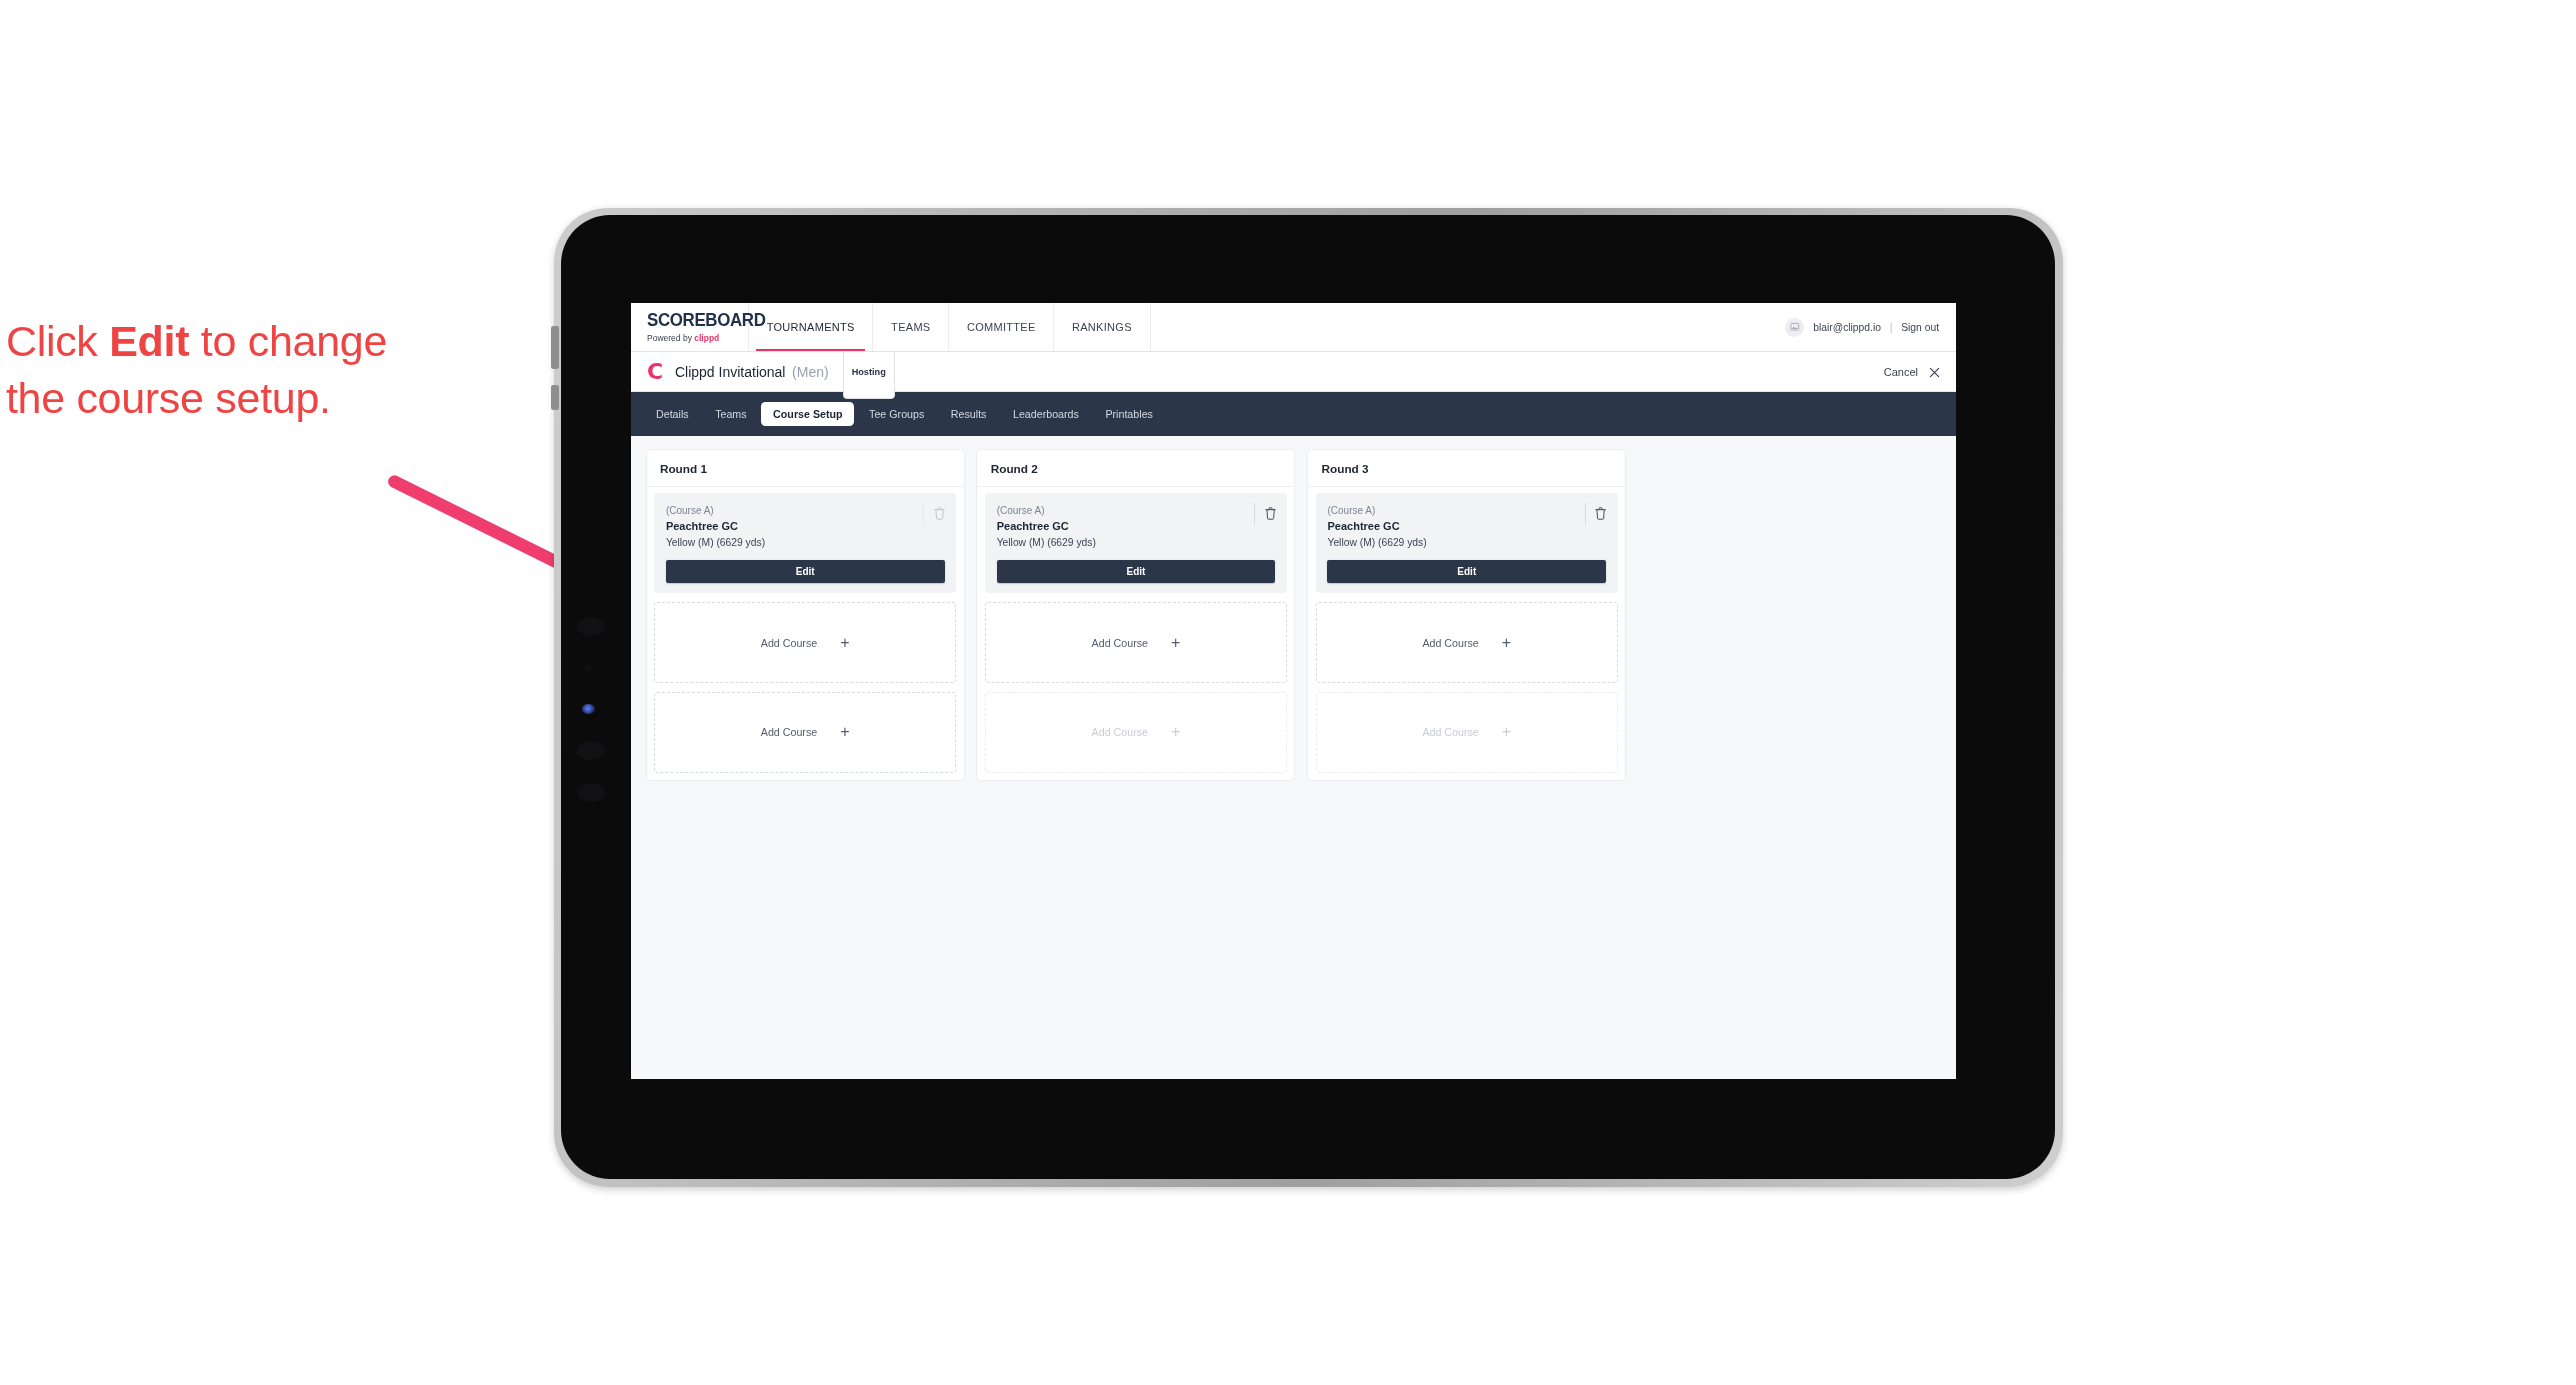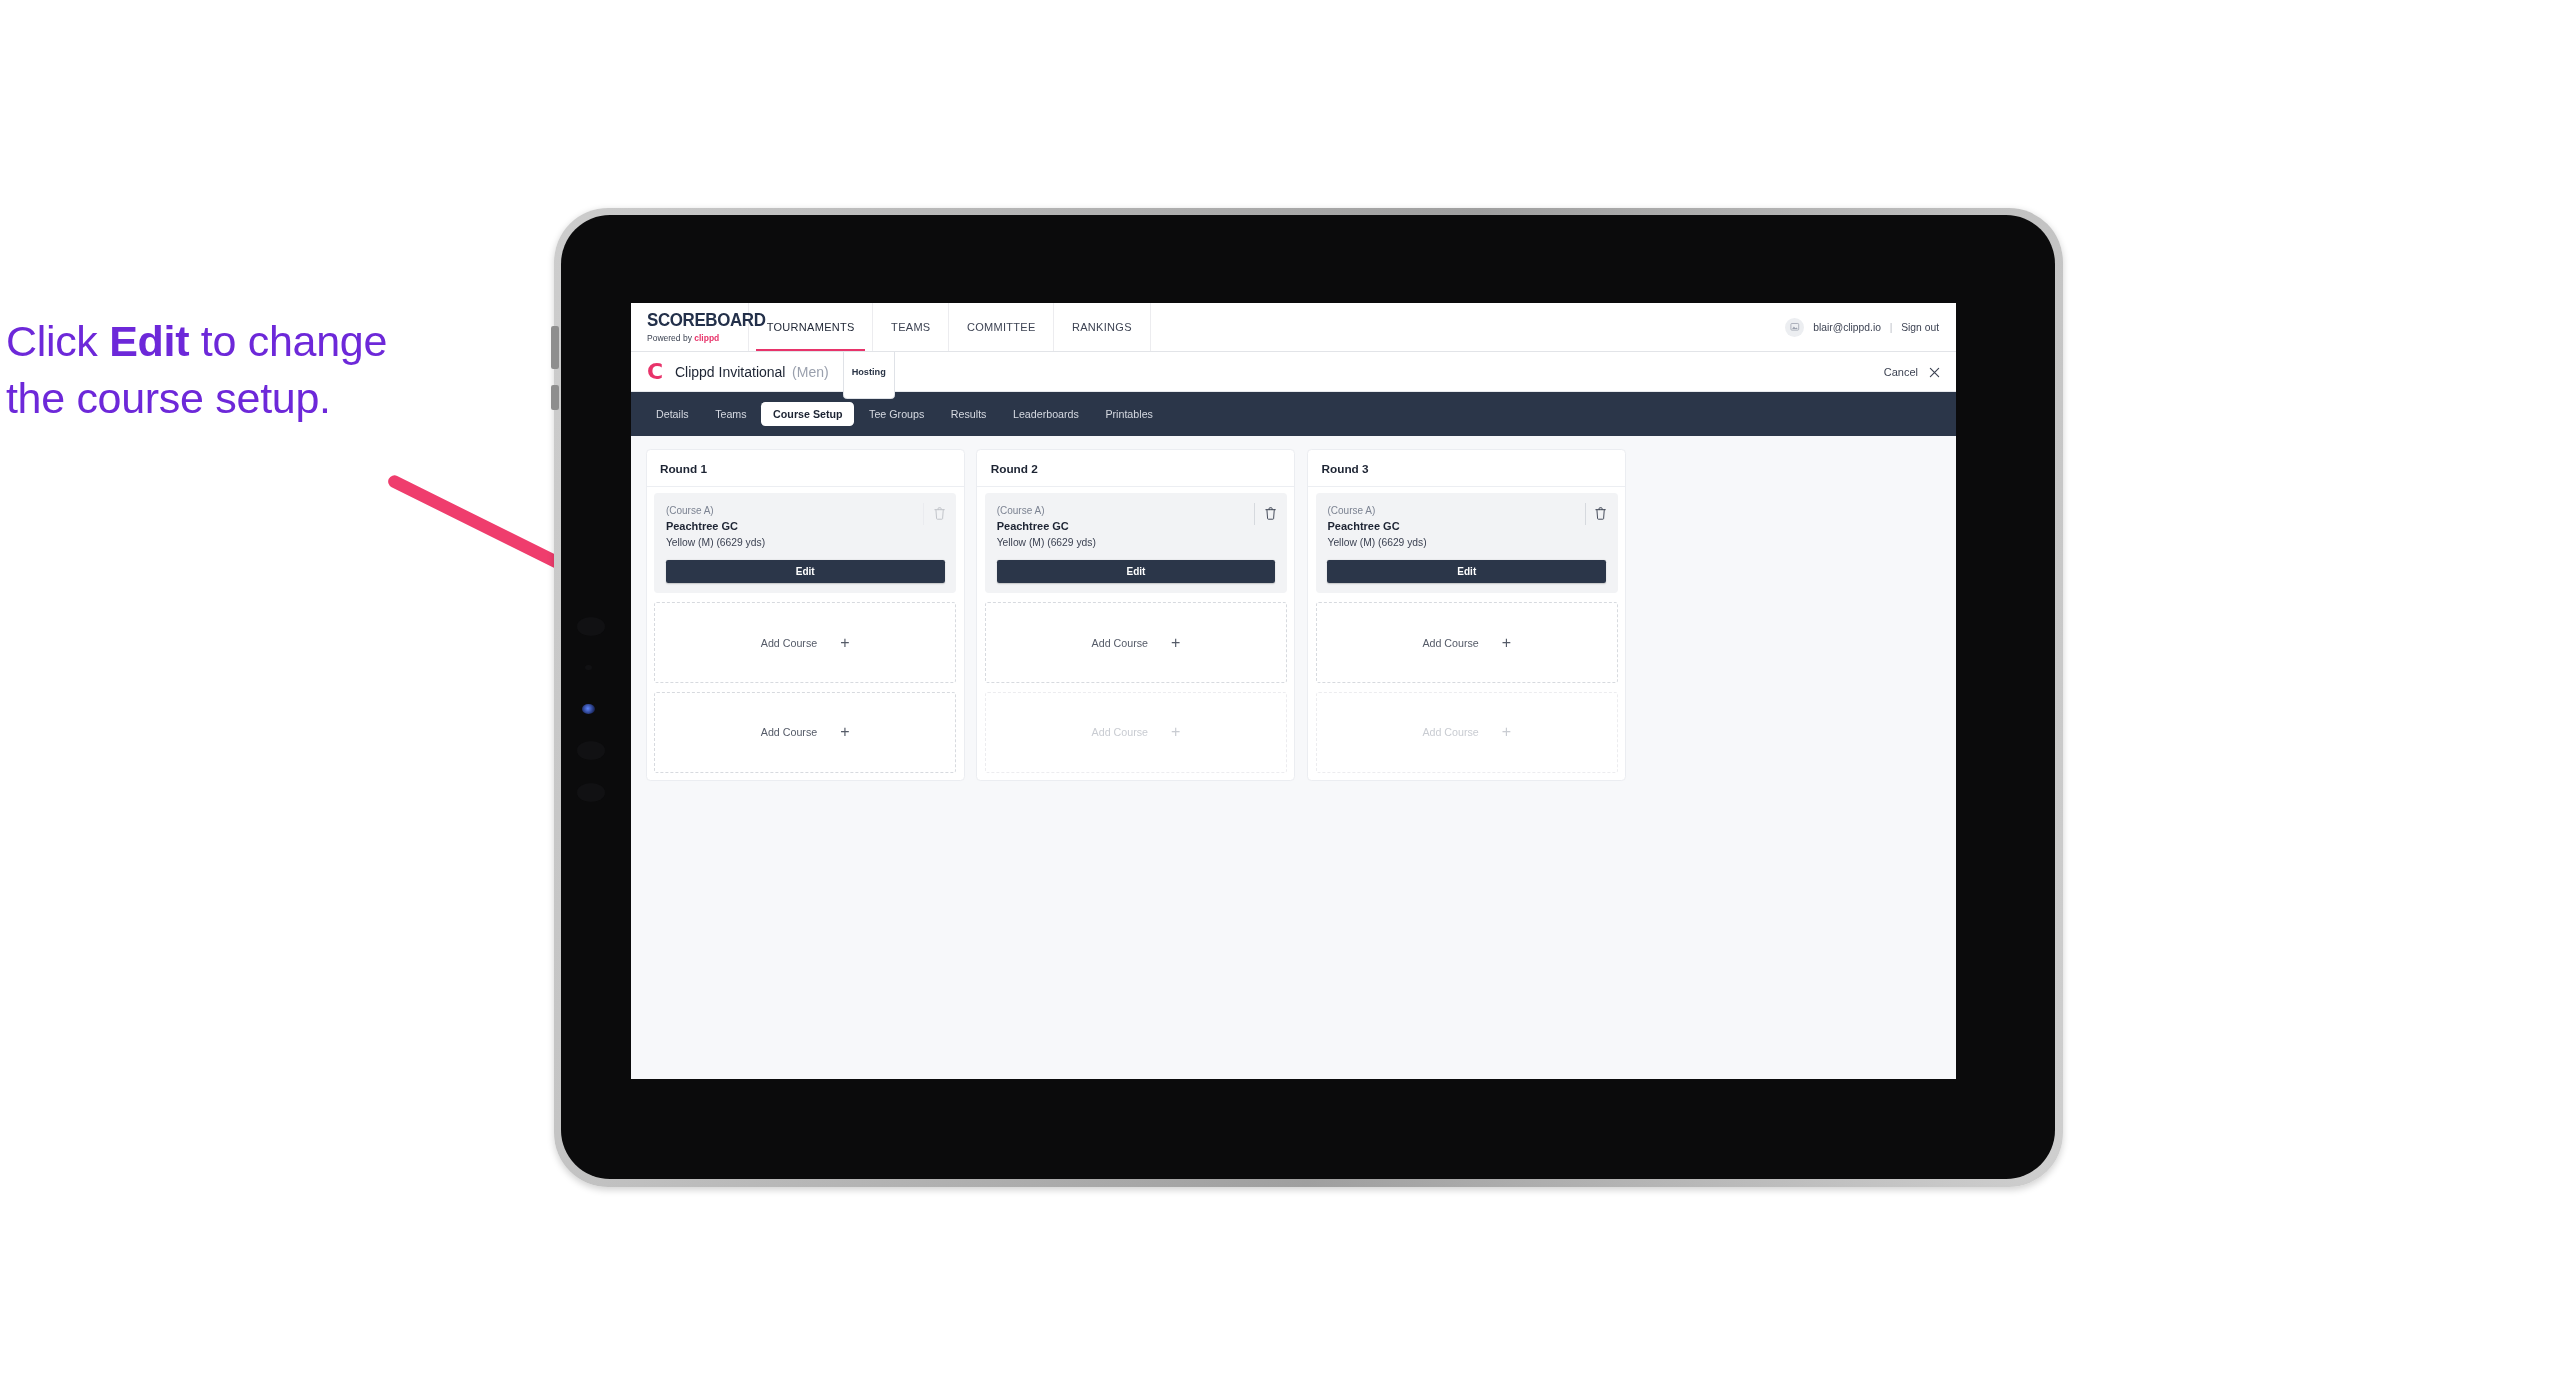--- a/index.html
+++ b/index.html
@@ -11,21 +11,21 @@
   }
   #stage { position: relative; width: 2576px; height: 1386px; background:#fff; }
 
   
   #annotation {
     position: absolute;
     left: 5.9px; top: 313px;
     width: 412px;
     font-size: 43px;
     line-height: 1.32;
-    color: #6d28d9;
+    color: #ef4444;
     letter-spacing: -0.3px;
   }
   #annotation b { font-weight: 700; }
 
   #arrow-svg {
     position: absolute;
     left: 390px; top: 471px;
     width: 294px; height: 155px;
     overflow: visible;
   }

